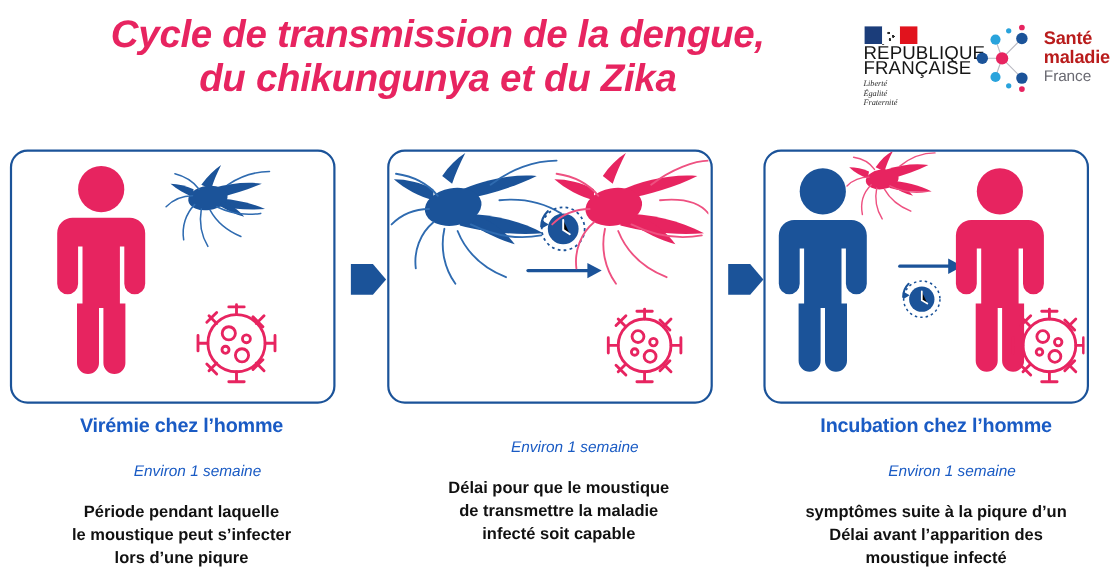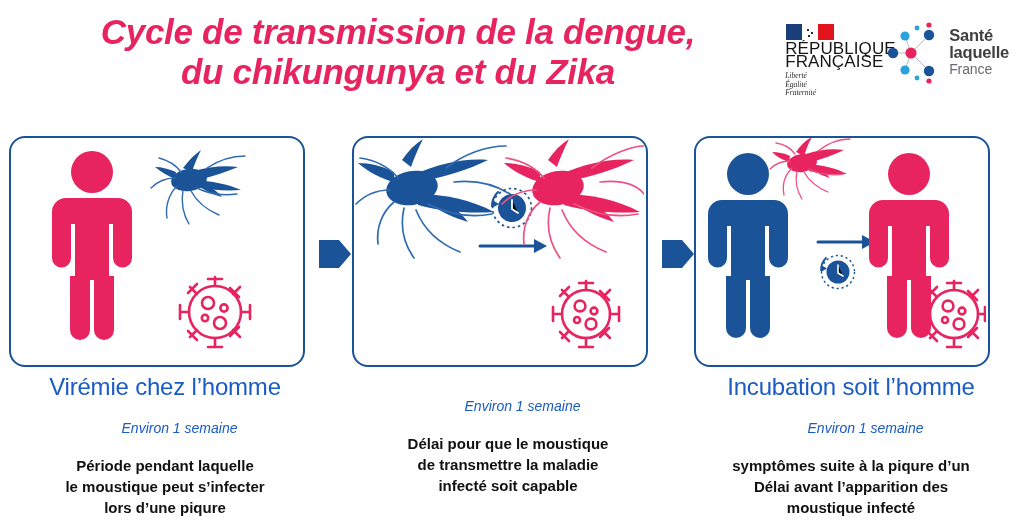--- a/index.html
+++ b/index.html
@@ -97,21 +97,21 @@
     padding-top: 6px;
   }
   .spf-mark { position: relative; width: 58px; height: 62px; }
   .spf-text {
     line-height: 17px;
     padding-bottom: 2px;
   }
   .spf-l1, .spf-l2 {
     font-size: 16.5px;
     font-weight: bold;
-    color: #404040;
+    color: #b91c1c;
     letter-spacing: -0.2px;
   }
   .spf-l3 {
     font-size: 14px;
     color: #6a6a72;
     letter-spacing: -0.1px;
   }
 
   
   .panels {
@@ -157,22 +157,22 @@
     position: absolute;
     top: 0;
     width: 330px;
     text-align: center;
   }
   .cap-1 { left: 0px; }
   .cap-2 { left: 343px; }
   .cap-3 { left: 686px; }
 
   .cap-title {
-    font-size: 24px;
-    font-weight: normal;
+    font-size: 18px;
+    font-weight: bold;
     color: #1A5BC4;
     line-height: 22px;
     letter-spacing: -0.2px;
   }
   .cap-sub {
     margin-top: 22px;
     font-size: 14px;
     font-weight: normal;
     font-style: italic;
     color: #1A5BC4;
@@ -236,21 +236,21 @@
           <circle cx="44" cy="13" r="5.2" fill="#1B5399"></circle>
           <circle cx="44" cy="49" r="5.2" fill="#1B5399"></circle>
           <circle cx="44" cy="3" r="2.6" fill="#E72460"></circle>
           <circle cx="44" cy="59" r="2.6" fill="#E72460"></circle>
           <circle cx="32" cy="6" r="2.4" fill="#29A3DC"></circle>
           <circle cx="32" cy="56" r="2.4" fill="#29A3DC"></circle>
         </svg>
       </div>
       <div class="spf-text">
         <div class="spf-l1">Santé</div>
-        <div class="spf-l2">laquelle</div>
+        <div class="spf-l2">maladie</div>
         <div class="spf-l3">France</div>
       </div>
     </div>
 
   </div>
 </div>
 
 <div class="panels">
 
   <div class="panel panel-1">
@@ -502,21 +502,21 @@
   <div class="caption cap-2">
     <div class="cap-sub">Environ 1 semaine</div>
     <div class="cap-body">
       <span class="l">Délai pour que le moustique</span>
       <span class="l">de transmettre la maladie</span>
       <span class="l">infecté soit capable</span>
     </div>
   </div>
 
   <div class="caption cap-3">
-    <div class="cap-title">Incubation soit l’homme</div>
+    <div class="cap-title">Incubation chez l’homme</div>
     <div class="cap-sub">Environ 1 semaine</div>
     <div class="cap-body">
       <span class="l">symptômes suite à la piqure d’un</span>
       <span class="l">Délai avant l’apparition des</span>
       <span class="l">moustique infecté</span>
     </div>
   </div>
 
 </div>
 

